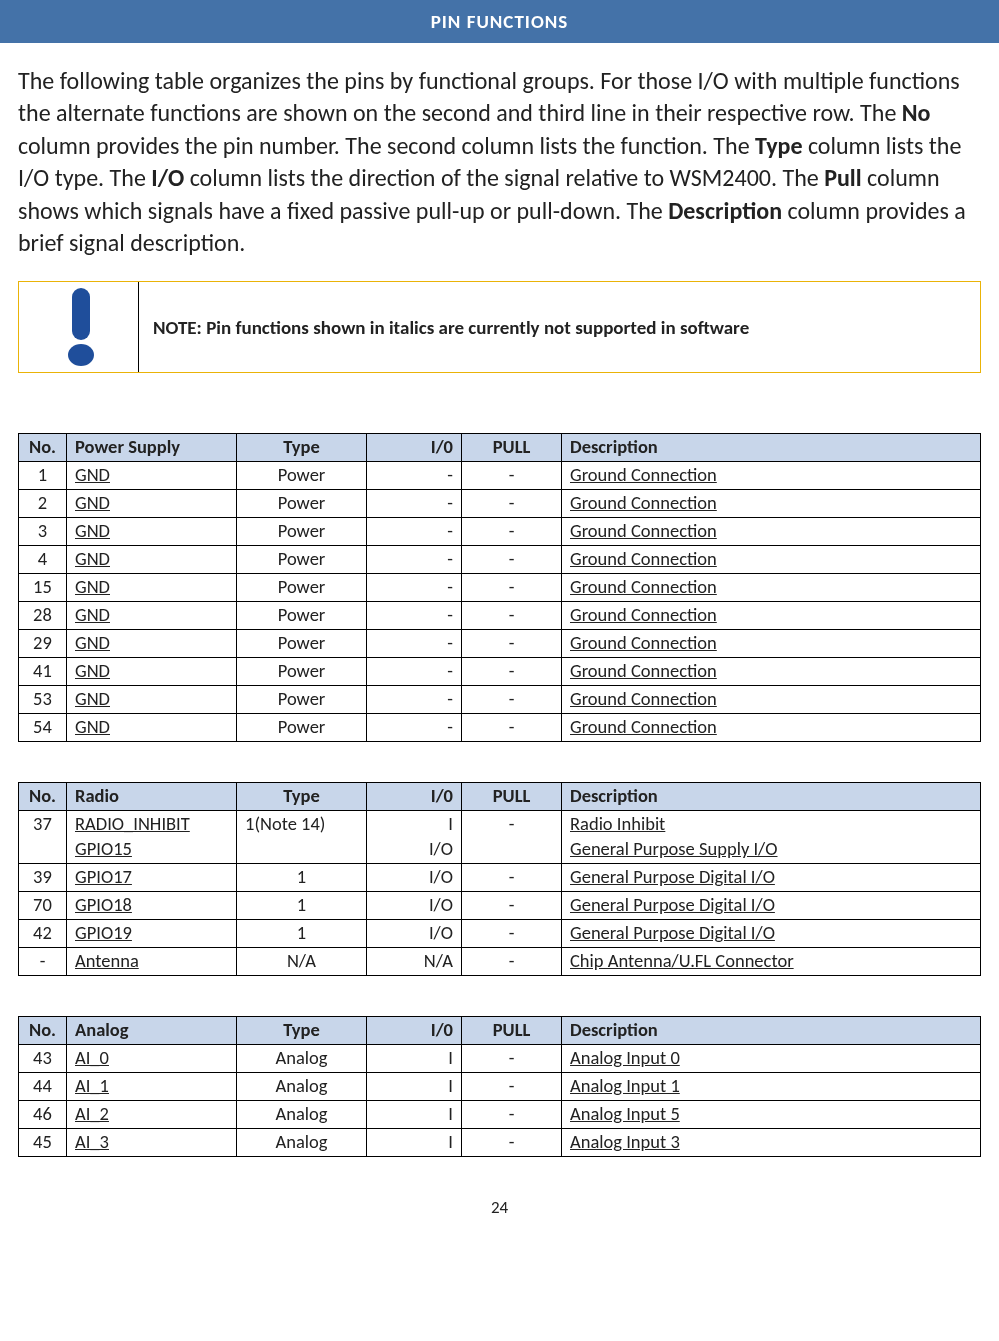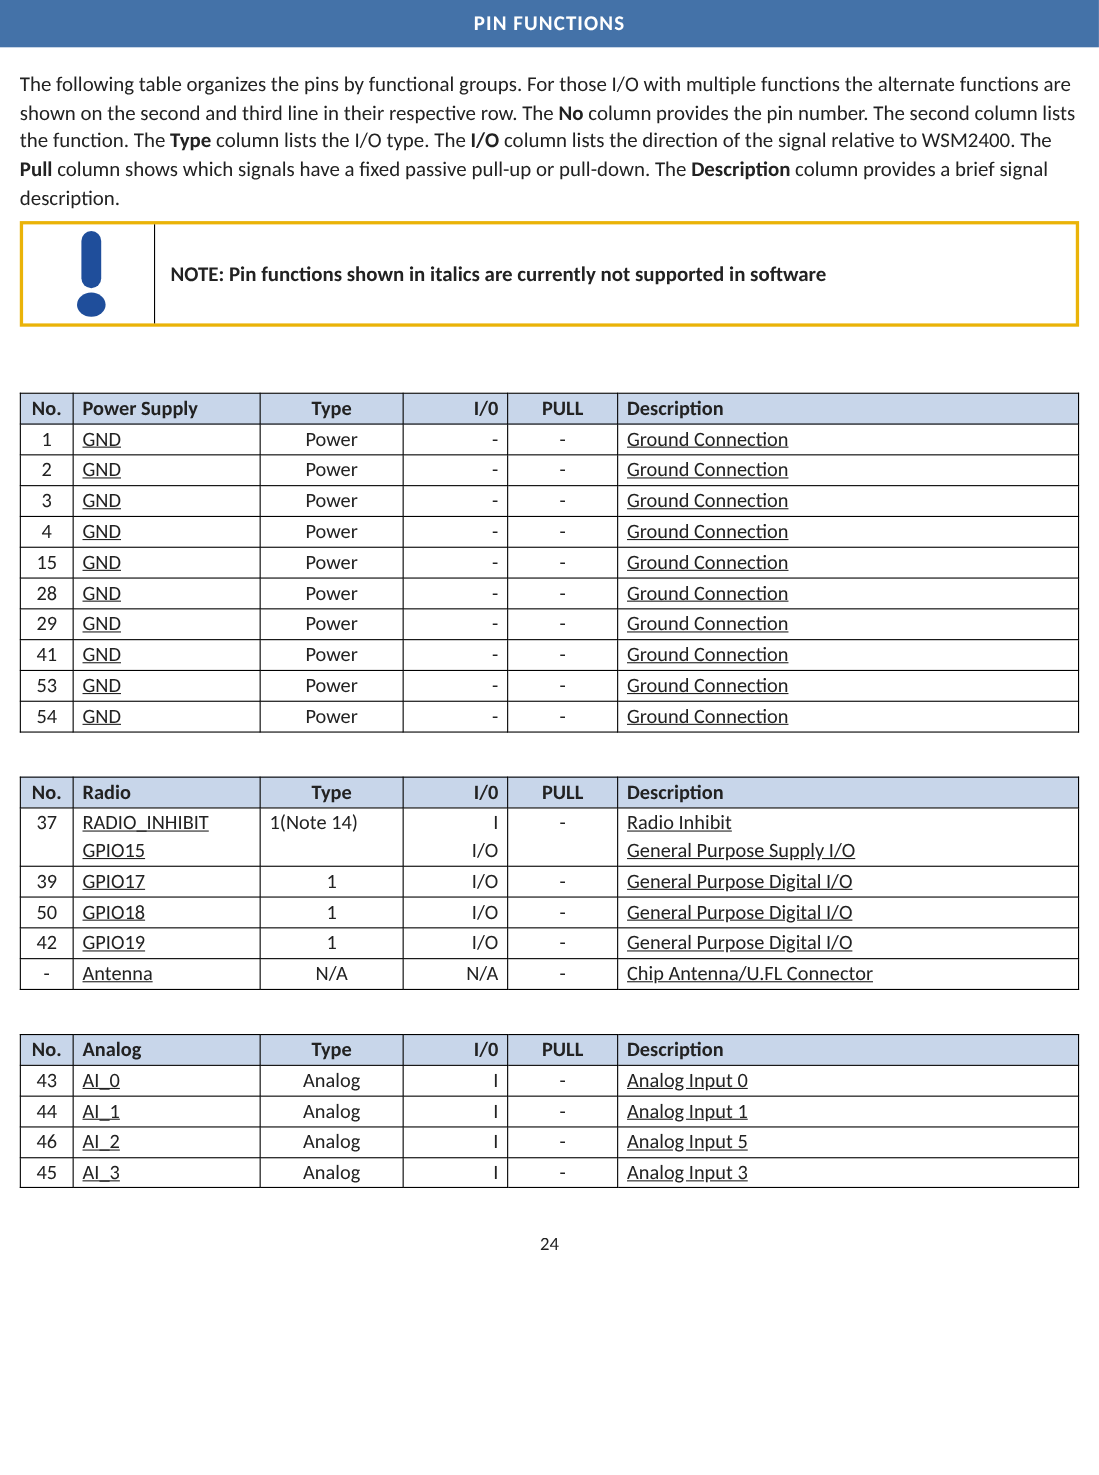--- a/index.html
+++ b/index.html
@@ -16,28 +16,28 @@
     background: #4472a8;
     color: #fff;
     font-weight: 600;
     letter-spacing: 1px;
     padding: 10px 14px;
     margin: 0 -18px 22px -18px;
     font-size: 19px;
     text-align: center;
   }
   .intro {
-    font-size: 19px;
+    font-size: 24px;
     line-height: 1.35;
-    margin-bottom: 8px;
+    margin-bottom: 22px;
   }
   .intro b { font-weight: 700; }
   .notebox {
     display: flex;
-    border: 3px solid #eab308;
+    border: 1px solid #eab308;
     margin-bottom: 60px;
   }
   .notebox .icon-cell {
     width: 120px;
     border-right: 1px solid #000;
     display: flex;
     align-items: center;
     justify-content: center;
     padding: 6px;
   }
@@ -245,21 +245,21 @@
         </tr>
         <tr>
           <td class="c-no">39</td>
           <td class="c-name">GPIO17</td>
           <td class="c-type">1</td>
           <td class="c-io">I/O</td>
           <td class="c-pull">-</td>
           <td class="c-desc">General Purpose Digital I/O</td>
         </tr>
         <tr>
-          <td class="c-no">50</td>
+          <td class="c-no">70</td>
           <td class="c-name">GPIO18</td>
           <td class="c-type">1</td>
           <td class="c-io">I/O</td>
           <td class="c-pull">-</td>
           <td class="c-desc">General Purpose Digital I/O</td>
         </tr>
         <tr>
           <td class="c-no">42</td>
           <td class="c-name">GPIO19</td>
           <td class="c-type">1</td>

